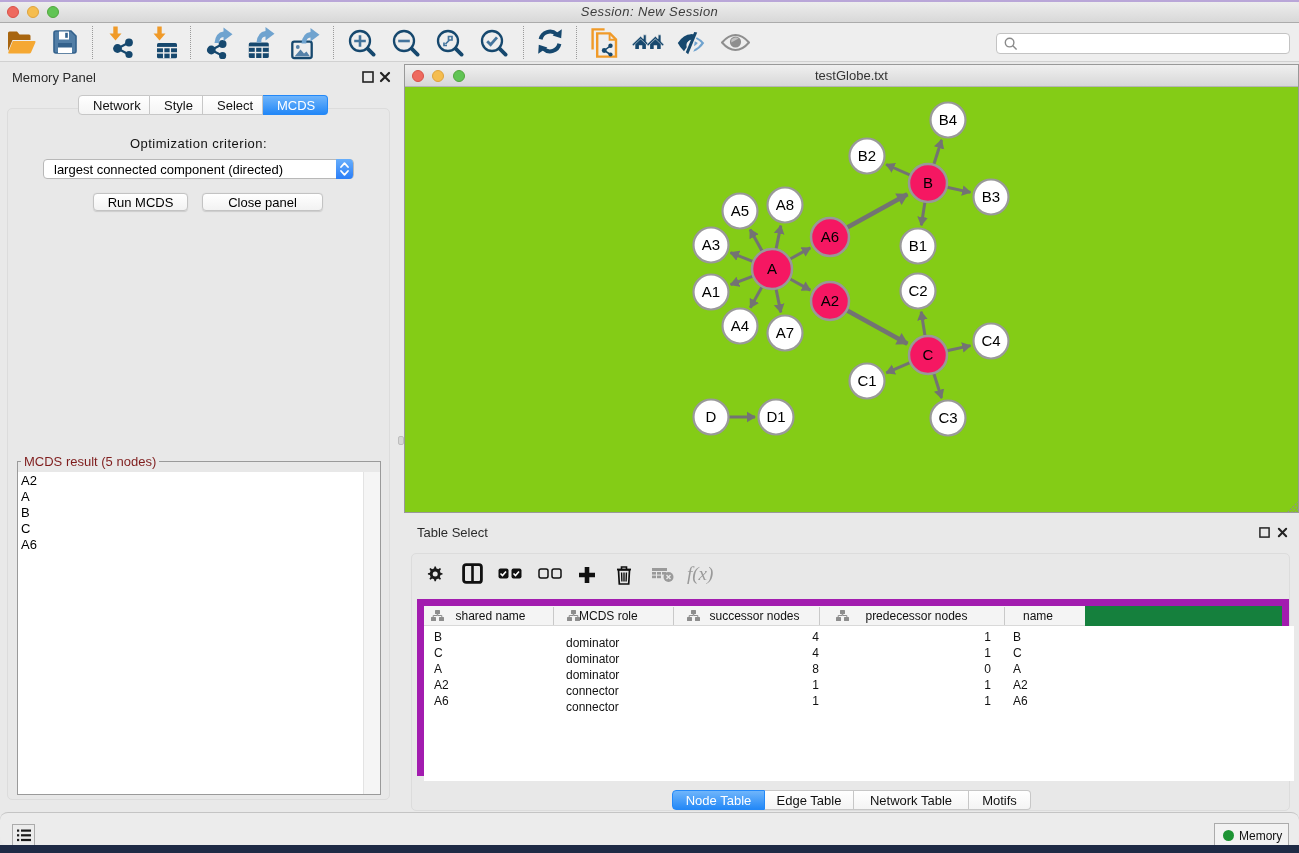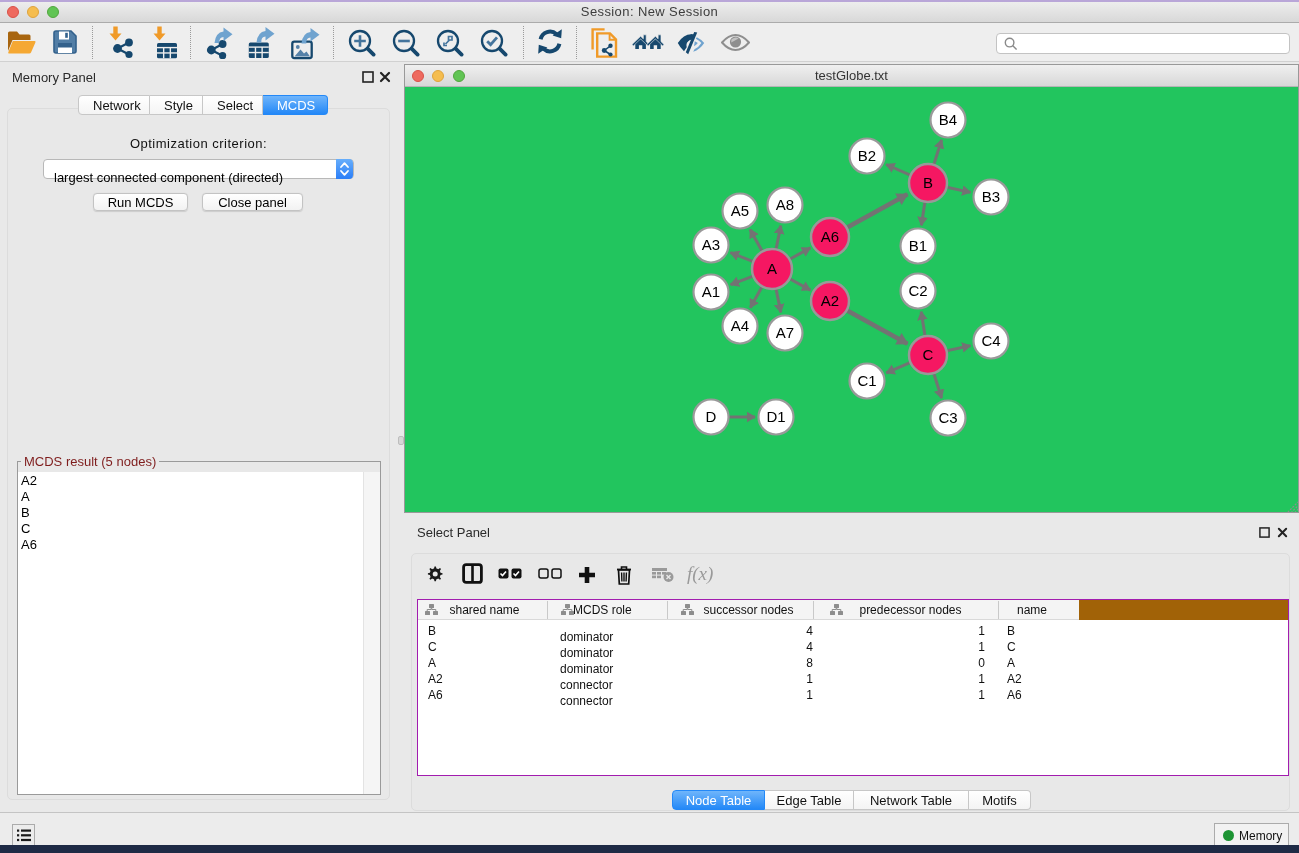--- a/index.html
+++ b/index.html
@@ -4,21 +4,21 @@
 <style>
 * { margin:0; padding:0; box-sizing:border-box; }
 html,body { width:1299px; height:853px; overflow:hidden; }
 body { font-family:"Liberation Sans", sans-serif; background:#e9e9e9; position:relative; }
 .abs { position:absolute; }
 
 
 #desktop-top { left:0; top:0; width:1299px; height:2px; background:#b9a6d8; }
 
 #titlebar { left:0; top:2px; width:1299px; height:21px;
-  background:linear-gradient(#ededed,#d8d8d8); border-bottom:1px solid #ababab; border-radius:5px 5px 0 0; }
+  background:linear-gradient(#ededed,#d8d8d8); border-bottom:1px solid #ababab; border-radius:5px 5px 0 0;font-style:italic; }
 #titlebar .title { width:100%; text-align:center; font-size:13px; color:#3c3c3c; line-height:20px; letter-spacing:0.4px; }
 .tl { position:absolute; width:12px; height:12px; border-radius:50%; top:3.5px; }
 .tl.r { background:#ee6a5f; border:0.5px solid #d95148; }
 .tl.y { background:#f5bd4f; border:0.5px solid #dfa33c; }
 .tl.g { background:#61c454; border:0.5px solid #52a63e; }
 
 
 #toolbar { left:0; top:23px; width:1299px; height:39px; background:#eeeeee; border-bottom:1px solid #d1d1d1; }
 .sep { position:absolute; top:3px; height:33px; width:0; border-left:1px dotted #9a9a9a; }
 
@@ -40,33 +40,33 @@
 .tab.last { border-radius:0 4px 4px 0; }
 .tab.sel { background:linear-gradient(#6fb5fb,#2388f7); color:#fff; border-color:#2388f7; }
 
 
 .mac-select { position:absolute; background:#fff; border:1px solid #b8b8b8; border-radius:4px; font-size:13px; color:#000; }
 .mac-select .arrows { position:absolute; right:0; top:-1px; bottom:-1px; width:17px; border-radius:0 4px 4px 0;
   background:linear-gradient(#67aefb,#2a7ef8); }
 .btn { position:absolute; background:linear-gradient(#ffffff,#f2f2f2); border:1px solid #c3c3c3; border-radius:4px; font-size:13px; color:#000; text-align:center; box-shadow:0 0.5px 1px rgba(0,0,0,0.12); }
 
 
-#gwin { left:404px; top:64px; width:895px; height:449px; background:#22c55e; border:1px solid #999; }
+#gwin { left:404px; top:64px; width:895px; height:449px; background:#84cc16; border:1px solid #999; }
 #gwin-title { position:absolute; left:0; top:0; width:100%; height:22px; background:linear-gradient(#f0f0f0,#d7d7d7); border-bottom:1px solid #b5b5b5; }
 #gwin-title .title { text-align:center; font-size:13px; color:#333; line-height:21px; }
 
 
 #tp-title { position:absolute; font-size:13px; color:#2b2b2b; }
 #tp-body { position:absolute; background:#e8e8e8; border:1px solid #dcdcdc; border-radius:5px; }
-#tp-table { position:absolute; background:#a16207; border:1px solid #a21caf; }
+#tp-table { position:absolute; background:#15803d; border:7px solid #a21caf; }
 .th { position:absolute; font-size:12px; color:#111; }
 .td { position:absolute; font-size:12px; color:#111; }
 
 
-#statusbar { left:0; top:812px; width:1299px; height:33px; background:#ececec; border-top:1px solid #c4c4c4; }
+#statusbar { left:0; top:812px; width:1299px; height:33px; background:#ececec; border-top:1px solid #c4c4c4;border-radius:8px; }
 #desktop-bottom { left:0; top:845px; width:1299px; height:8px; background:#1e2a45; }
 </style>
 </head>
 <body>
 <div class="abs" id="desktop-top"></div>
 <div class="abs" id="titlebar">
   <div class="tl r" style="left:7px"></div>
   <div class="tl y" style="left:27px"></div>
   <div class="tl g" style="left:47px"></div>
   <div class="title">Session: New Session</div>
@@ -222,28 +222,28 @@
     </svg>
   <div class="abs" id="cp-body"></div>
   <div class="tabbar" style="left:78px;top:33px">
     <div class="tab first" style="width:72px">Network</div>
     <div class="tab" style="width:53px">Style</div>
     <div class="tab" style="width:60px">Select</div>
     <div class="tab sel last" style="width:65px">MCDS</div>
   </div>
   <div class="abs" style="left:0;top:74px;width:397px;text-align:center;font-size:13px;letter-spacing:0.5px;color:#111">Optimization criterion:</div>
   <div class="mac-select" style="left:43px;top:97px;width:311px;height:20px">
-    <div style="padding:10px 0 0 10px;">largest connected component (directed)</div>
+    <div style="padding:2px 0 0 10px;">largest connected component (directed)</div>
     <div class="arrows"><svg width="17" height="20" viewBox="0 0 17 20">
           <path d="M5 8 L8.5 4.2 L12 8" fill="none" stroke="#fff" stroke-width="1.8" stroke-linejoin="round" stroke-linecap="round"></path>
           <path d="M5 12 L8.5 15.8 L12 12" fill="none" stroke="#fff" stroke-width="1.8" stroke-linejoin="round" stroke-linecap="round"></path>
         </svg></div>
   </div>
   <div class="btn" style="left:93px;top:131px;width:95px;height:18px;line-height:17px">Run MCDS</div>
-  <div class="btn" style="left:202px;top:131px;width:101px;height:18px;line-height:17px">Close panel</div>
+  <div class="btn" style="left:202px;top:131px;width:121px;height:18px;line-height:17px">Close panel</div>
   <div class="abs" style="left:17px;top:399px;width:364px;height:334px;border:1px solid #9a9a9a"></div>
   <div class="abs" style="left:21px;top:392px;padding:0 3px;font-size:13px;color:#7f1d1d;background:#e8e8e8">MCDS result (5 nodes)</div>
   <div class="abs" style="left:18px;top:410px;width:362px;height:322px;background:#fff"></div>
   <div class="abs" style="left:363px;top:410px;width:17px;height:322px;background:#f5f5f5;border-left:1px solid #e3e3e3"></div>
   <div class="abs" style="left:21px;top:411px;font-size:13px;line-height:16px;color:#000">A2<br>A<br>B<br>C<br>A6</div>
 </div>
 
 <div class="abs" id="gwin">
   <div id="gwin-title">
     <div class="tl r" style="left:7px;top:4.5px"></div>
@@ -335,21 +335,21 @@
     </g>
 
     <g stroke="#8f8f8f" stroke-width="1.1" stroke-dasharray="2 1.4">
       <line x1="882.7" y1="425.3" x2="893" y2="415"></line>
       <line x1="886" y1="425.8" x2="893.3" y2="418.5"></line>
       <line x1="889.5" y1="425.8" x2="893.3" y2="422"></line>
     </g>
   </svg>
 </div>
 
-<div class="abs" id="tp-title" style="left:417px;top:525px">Select Panel</div>
+<div class="abs" id="tp-title" style="left:417px;top:525px">Table Select</div>
 <svg class="abs" style="left:1259px;top:527px" width="11" height="11" viewBox="0 0 12 12">
     <rect x="1" y="1" width="10" height="10" fill="none" stroke="#222" stroke-width="1.6"></rect>
   </svg>
 <svg class="abs" style="left:1277px;top:527px" width="11" height="11" viewBox="0 0 12 12">
     <path d="M2 2 L10 10 M10 2 L2 10" stroke="#222" stroke-width="2.2" stroke-linecap="round"></path>
   </svg>
 <div class="abs" id="tp-body" style="left:411px;top:553px;width:879px;height:258px"></div>
 <div class="abs" id="tp-toolbar" style="left:411px;top:553px;width:879px;height:44px">
 
   <svg class="abs" style="left:15px;top:13px" width="17" height="17" viewBox="0 0 17 17">

